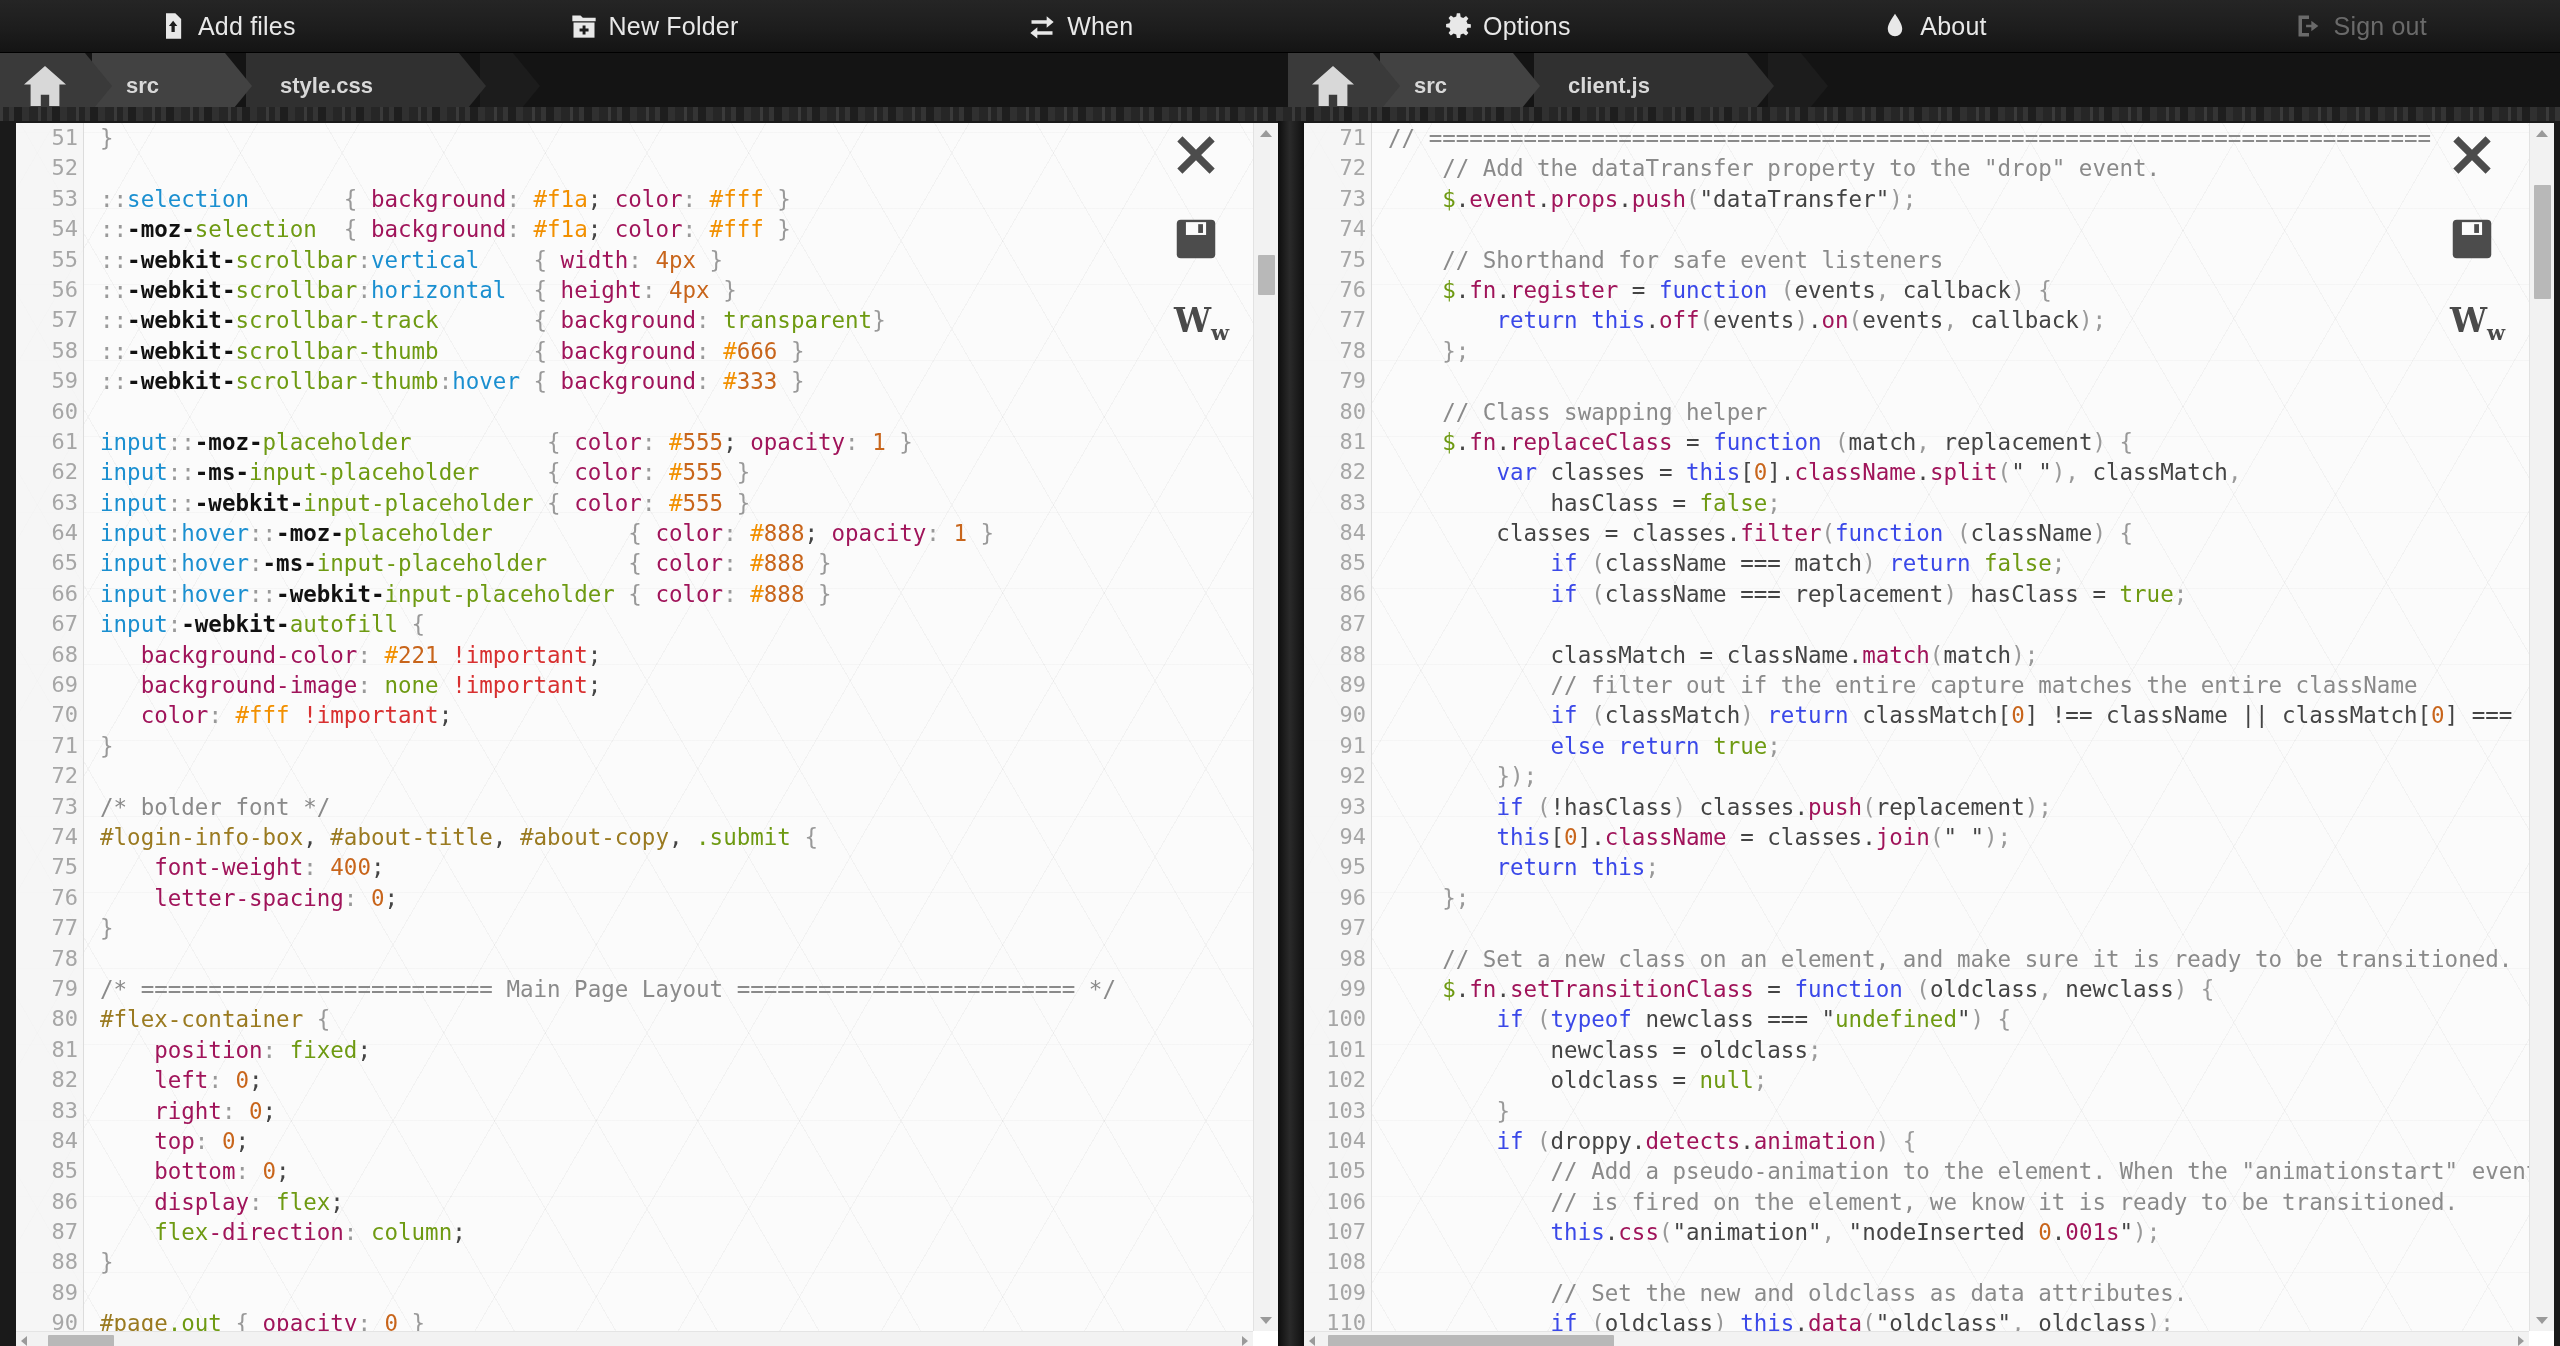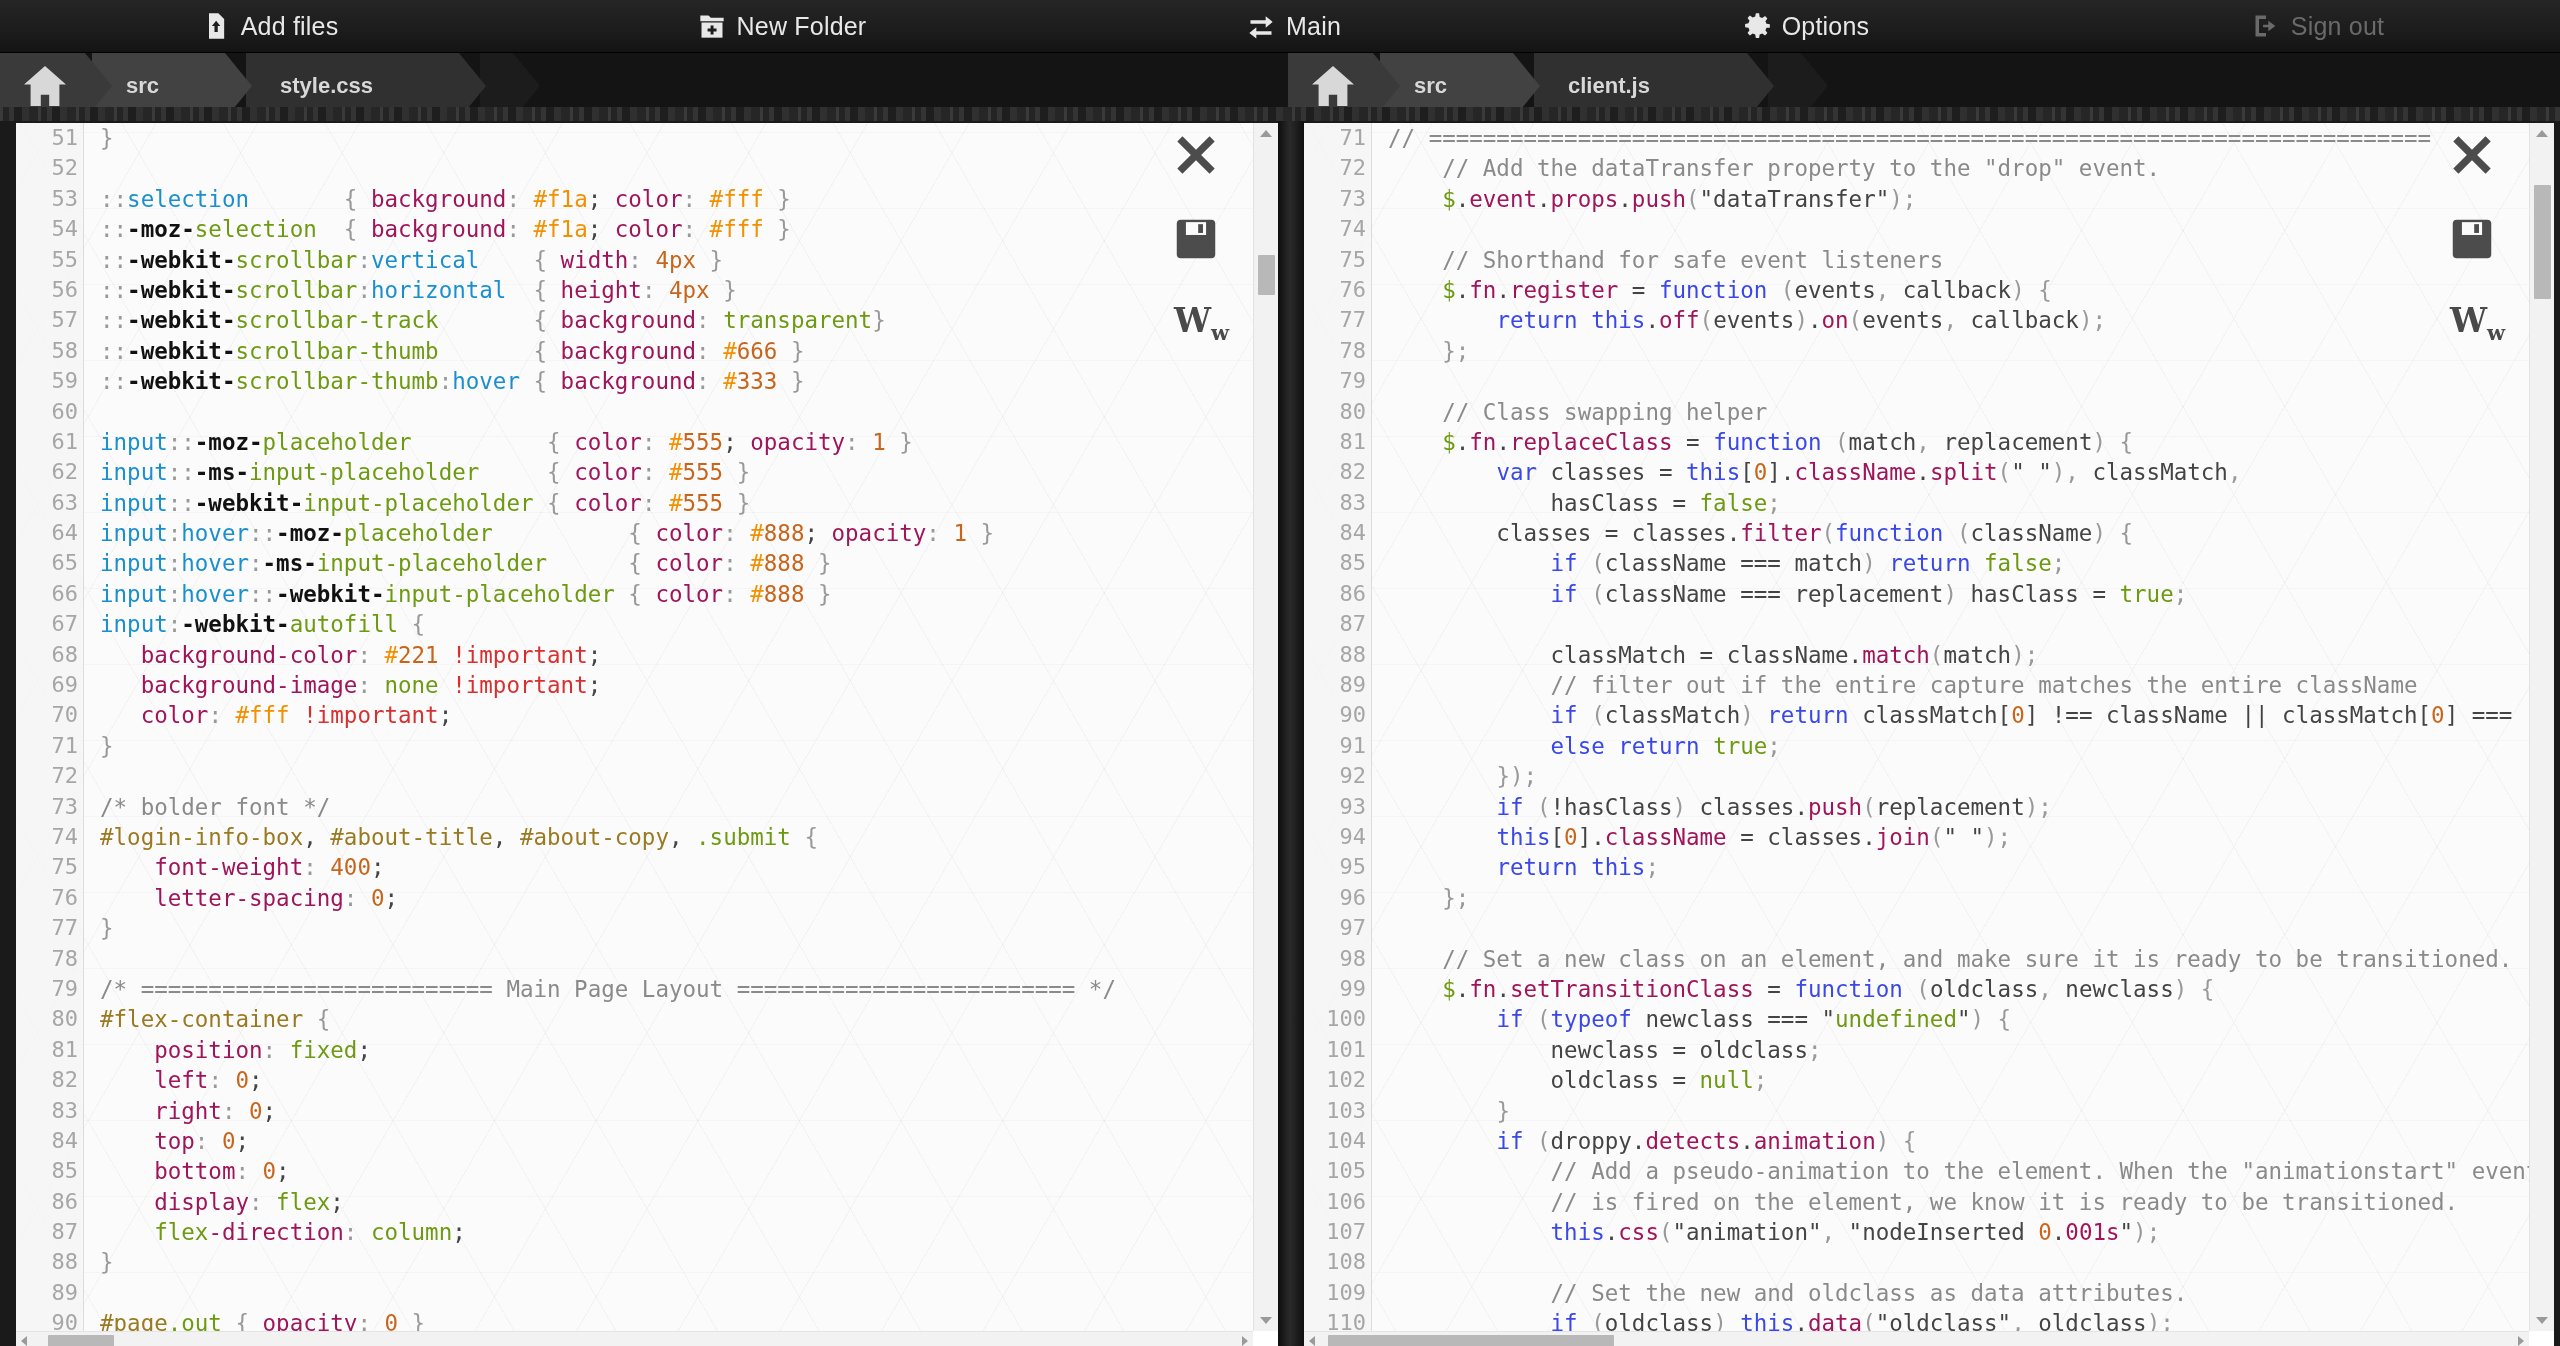--- a/index.html
+++ b/index.html
@@ -257,29 +257,37 @@
       </span>
       <span>New Folder</span>
     </div>
     <div class="tb-item">
       <span class="tb-ico">
         <svg viewBox="0 0 24 24" fill="currentColor">
           <path d="M3 7h13V3.6L22 8.5 16 13.4V10H3z"></path>
           <path d="M21 16.4H8v-3.4l-6 4.9 6 4.9v-3.4h13z"></path>
         </svg>
       </span>
-      <span>Main</span>
+      <span>When</span>
     </div>
     <div class="tb-item">
       <span class="tb-ico">
         <svg viewBox="0 0 24 24" fill="currentColor">
           <path d="M12 8.3a3.7 3.7 0 100 7.4 3.7 3.7 0 000-7.4zm11 5.1v-2.8l-2.9-.5a8.4 8.4 0 00-.9-2.2l1.7-2.4-2-2-2.4 1.7a8.4 8.4 0 00-2.2-.9L13.8 1h-2.8l-.5 2.9a8.4 8.4 0 00-2.2.9L5.9 3.1l-2 2 1.7 2.4a8.4 8.4 0 00-.9 2.2L1.8 10.2v2.8l2.9.5c.2.8.5 1.5.9 2.2l-1.7 2.4 2 2 2.4-1.7c.7.4 1.4.7 2.2.9l.5 2.9h2.8l.5-2.9c.8-.2 1.5-.5 2.2-.9l2.4 1.7 2-2-1.7-2.4c.4-.7.7-1.4.9-2.2z"></path>
         </svg>
       </span>
       <span>Options</span>
+    </div>
+    <div class="tb-item">
+      <span class="tb-ico">
+        <svg viewBox="0 0 24 24" fill="currentColor">
+          <path d="M12 1.5c3.4 5.2 6.2 9.2 6.2 13.1A6.2 6.2 0 0112 20.8a6.2 6.2 0 01-6.2-6.2C5.8 10.7 8.6 6.7 12 1.5z"></path>
+        </svg>
+      </span>
+      <span>About</span>
     </div>
     <div class="tb-item disabled">
       <span class="tb-ico">
         <svg viewBox="0 0 24 24" fill="currentColor">
           <path d="M3 3h9v3H6v12h6v3H3z"></path>
           <path d="M14 7.5l6 4.5-6 4.5V13h-4.5v-2H14z"></path>
         </svg>
       </span>
       <span>Sign out</span>
     </div>

